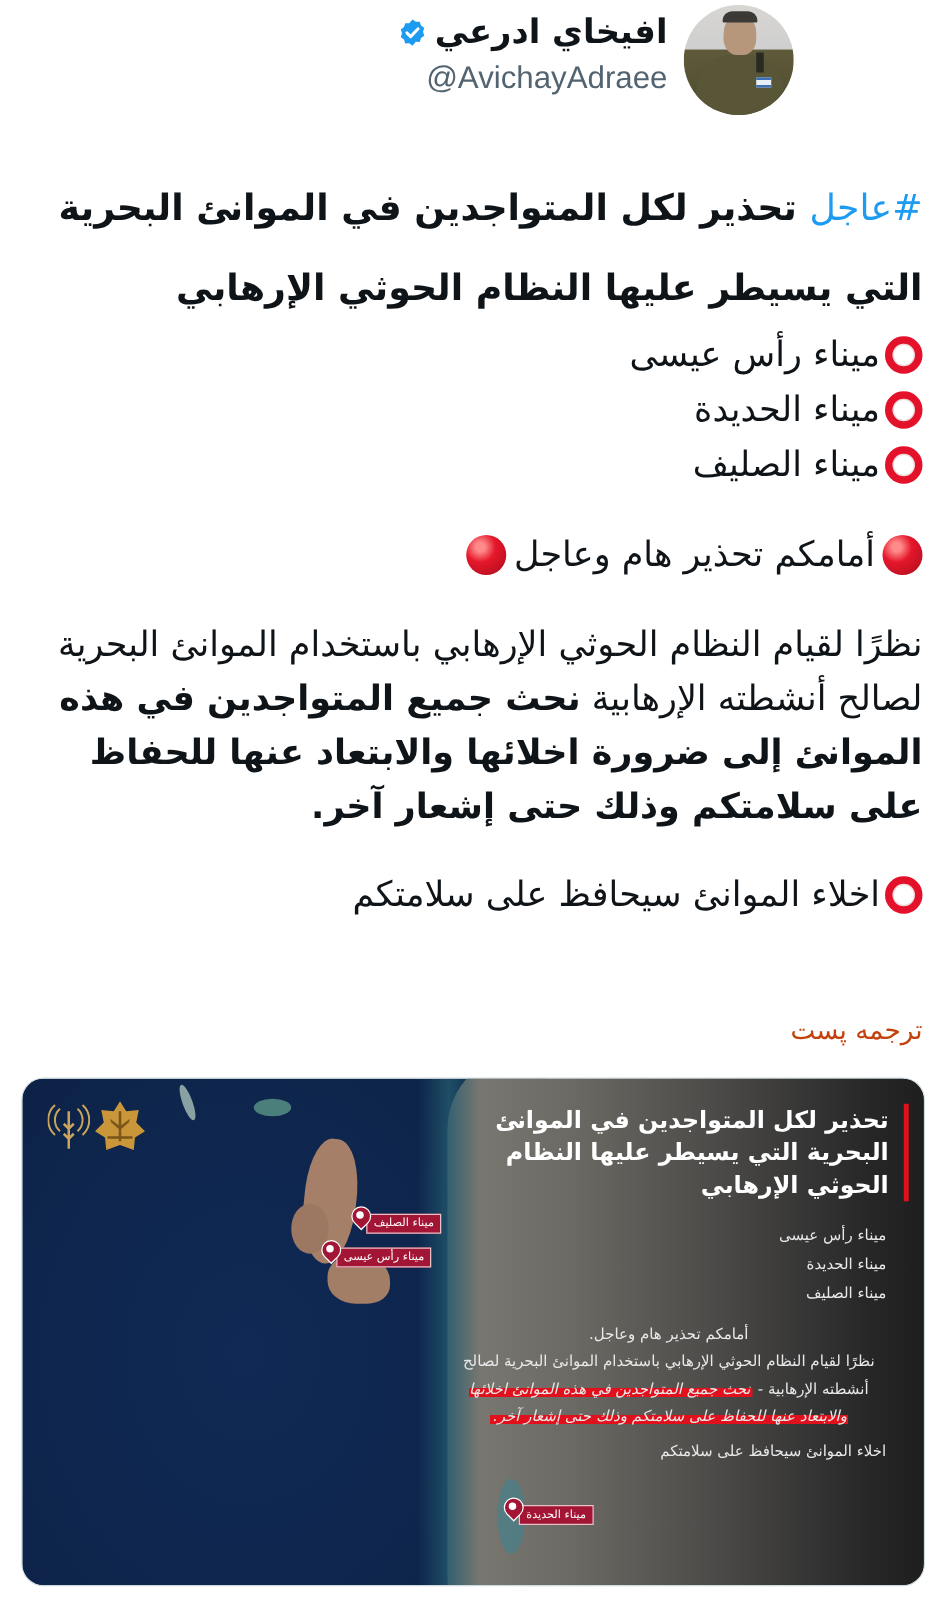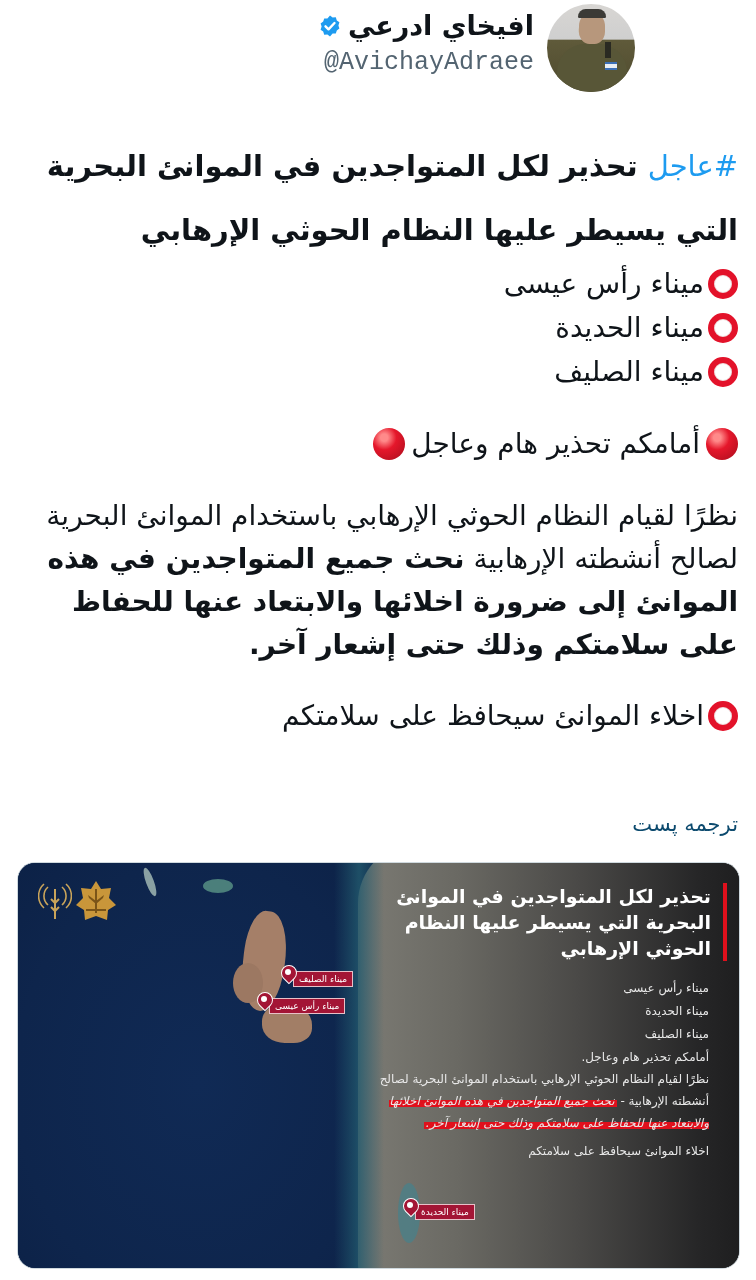--- a/index.html
+++ b/index.html
@@ -14,35 +14,35 @@
     overflow: hidden; }
   .avatar .face { position: absolute; left: 32px; top: 8px; width: 26px; height: 32px; border-radius: 45% 45% 40% 40%;
     background: #b7977c; }
   .avatar .hair { position: absolute; left: 31px; top: 5px; width: 28px; height: 9px; border-radius: 12px 12px 2px 2px; background: #3b3a36; }
   .avatar .body { position: absolute; left: 10px; top: 40px; width: 70px; height: 56px; border-radius: 28px 28px 0 0; background: #585637; }
   .avatar .flag { position: absolute; left: 58px; top: 58px; width: 12px; height: 8px; background: #e9eef4; border-top: 2px solid #3b6fb6; border-bottom: 2px solid #3b6fb6; }
   .avatar .strap { position: absolute; left: 58px; top: 38px; width: 6px; height: 16px; background: #2a2a22; }
   .name-row { position: absolute; right: 118px; top: 10px; display: flex; align-items: center; gap: 6px; direction: rtl; }
   .name { font-size: 27px; font-weight: bold; color: #0f1419; font-family: "DejaVu Sans", sans-serif; }
   .verified { width: 24px; height: 24px; }
-  .handle { position: absolute; right: 118px; top: 48px; font-size: 25px; color: #536471; font-family: Liberation Mono, monospace; direction: ltr; }
+  .handle { position: absolute; right: 118px; top: 48px; font-size: 25px; color: #536471; font-family: Liberation Sans, sans-serif; direction: ltr; }
 
   
   .tweet { position: absolute; top: 134px; right: 18px; width: 722px; direction: rtl; text-align: right; font-family: "DejaVu Sans", sans-serif; }
   .headline { font-size: 29px; font-weight: bold; line-height: 64px; color: #0f1419; }
   .hashtag { color: #1d9bf0; font-weight: normal; }
   .line { font-size: 28px; line-height: 44px; display: flex; align-items: center; gap: 2px; direction: rtl; }
   .ring { width: 30px; height: 30px; border-radius: 50%; border: 6px solid #e3122a; display: inline-block; flex: 0 0 auto; margin-left: 2px;
     box-shadow: inset 0 0 0 1px rgba(120,0,0,0.15); }
   .dot { width: 32px; height: 32px; border-radius: 50%; display: inline-block; flex: 0 0 auto;
     background: radial-gradient(circle at 35% 30%, #ff8a8a 0 12%, #e5172b 40%, #a80d1c 100%); }
   .spacer { height: 28px; }
   .para { font-size: 28px; line-height: 43px; }
   .para b { font-weight: bold; }
-  .translate { position: absolute; top: 812px; right: 18px; font-size: 21px; color: #0c4a6e; direction: rtl; }
+  .translate { position: absolute; top: 812px; right: 18px; font-size: 21px; color: #c2410c; direction: rtl; }
 
   
   .card { position: absolute; left: 17px; top: 862px; width: 723px; height: 407px; border-radius: 18px; overflow: hidden;
     border: 1px solid #cfd9de;
     background:
       radial-gradient(ellipse 160px 260px at 330px 160px, rgba(120,120,110,0.0) 0, transparent 70%),
       linear-gradient(90deg, #0f2a52 0%, #132e58 38%, #1b3559 44%, #6e6d68 50%, #585550 62%, #2b2a29 75%, #1e1e1f 100%); }
   .sea { position: absolute; left: 0; top: 0; width: 420px; height: 407px;
     background: radial-gradient(ellipse 260px 320px at 180px 220px, #102a55 0%, #0e254c 70%, #0c2146 100%); }
   .land { position: absolute; left: 340px; top: -20px; width: 400px; height: 460px; border-radius: 60px 0 0 40px;
@@ -63,21 +63,21 @@
   .pin { position: absolute; display: flex; align-items: center; direction: ltr; }
   .pin .marker { width: 16px; height: 20px; position: relative; }
   .pin .marker::before { content: ""; position: absolute; left: 1px; top: 0; width: 14px; height: 14px; border-radius: 50% 50% 50% 0;
     transform: rotate(-45deg); background: #a31535; border: 1.5px solid #ffffff; }
   .pin .marker::after { content: ""; position: absolute; left: 5px; top: 4px; width: 6px; height: 6px; border-radius: 50%; background: #fff; }
   .pin .tag { background: #a31535; color: #ffffff; font-size: 9px; padding: 2px 5px; border: 1px solid #e8c0c8; font-family: "DejaVu Sans", sans-serif; direction: rtl; white-space: nowrap; margin-left: -3px; margin-top: 8px; }
 
   .card-text { position: absolute; right: 18px; top: 20px; width: 360px; direction: rtl; text-align: right; color: #f2f2f2; font-family: "DejaVu Sans", sans-serif; }
   .card-title { border-right: 4px solid #e0101c; padding-right: 12px; font-size: 19px; font-weight: bold; line-height: 26px; color: #ffffff; margin-right: -6px; }
   .card-ports { margin-top: 16px; padding-right: 12px; font-size: 12px; line-height: 23px; color: #e8e8e8; }
-  .card-para { padding-right: 12px; font-size: 12px; line-height: 22px; color: #e8e8e8; }
+  .card-para { margin-top: 10px; padding-right: 12px; font-size: 12px; line-height: 22px; color: #e8e8e8; text-align: center; }
   .hl { background: linear-gradient(180deg, transparent 45%, #e0101c 45%, #e0101c 95%, transparent 95%); padding: 0 2px; font-style: italic; }
   .card-footer { margin-top: 10px; padding-right: 12px; font-size: 12px; color: #e8e8e8; }
 </style>
 </head>
 <body>
 
 <div class="header">
   <div class="avatar">
     <div class="body"></div>
     <div class="face"></div>

